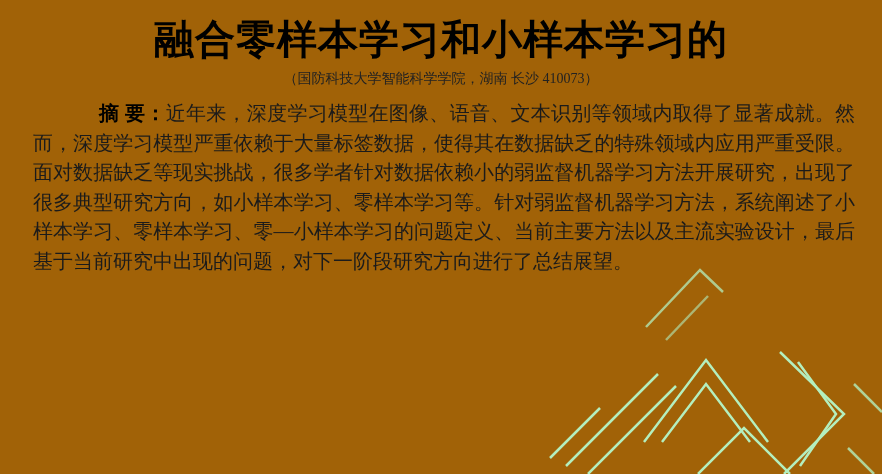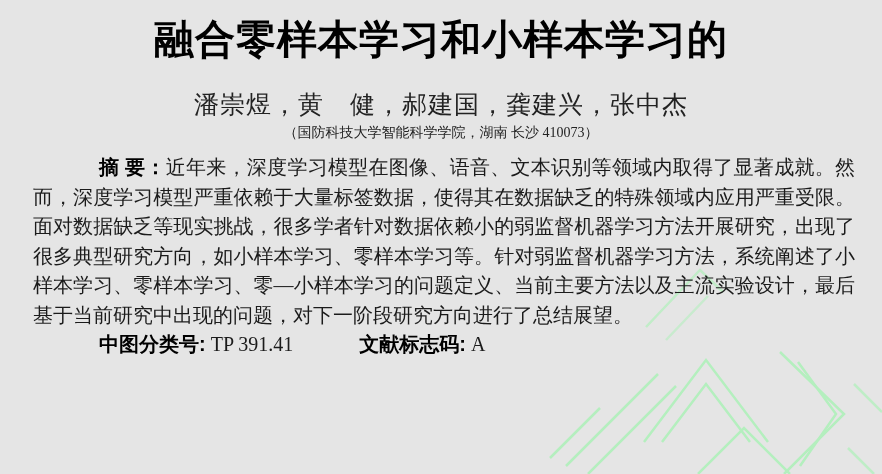--- a/index.html
+++ b/index.html
@@ -4,21 +4,21 @@
 <style>
   html, body {
     margin: 0;
     padding: 0;
     background: #ffffff;
   }
   .page {
     position: relative;
     width: 882px;
     height: 474px;
-    background: #e5e5e5;
+    background: #a16207;
     overflow: hidden;
     font-family: "Liberation Serif", "DejaVu Serif", serif;
     color: #151515;
   }
   .watermark {
     position: absolute;
     left: 548px;
     top: 252px;
     width: 334px;
     height: 222px;
@@ -101,23 +101,21 @@
       <path d="M 306 132 L 334 160" opacity="0.8"></path>
       <path d="M 300 196 L 326 222" opacity="0.8"></path>
     </g>
   </svg>
 
   <div class="content">
     <h1 class="title">
       <span class="tline">融合零样本学习和小样本学习的</span>
     </h1>
 
-    <div class="authors">潘崇煜，黄　健，郝建国，龚建兴，张中杰</div>
 
     <div class="affiliation">（国防科技大学智能科学学院，湖南 长沙 410073）</div>
 
     <p class="body-text"><span class="hei">摘 要：</span><span>近年来，深度学习模型在图像、语音、文本识别等领域内取得了显著成就。然而，深度学习模型严重依赖于大量标签数据，使得其在数据缺乏的特殊领域内应用严重受限。面对数据缺乏等现实挑战，很多学者针对数据依赖小的弱监督机器学习方法开展研究，出现了很多典型研究方向，如小样本学习、零样本学习等。针对弱监督机器学习方法，系统阐述了小样本学习、零样本学习、零—小样本学习的问题定义、当前主要方法以及主流实验设计，最后基于当前研究中出现的问题，对下一阶段研究方向进行了总结展望。</span></p>
 
 
-    <p class="body-text tight"><span class="hei">中图分类号:</span> <span class="roman">TP 391.41</span><span class="clc-gap"></span><span class="hei">文献标志码:</span> <span class="roman">A</span></p>
   </div>
 
 </div>
 
 </body></html>

